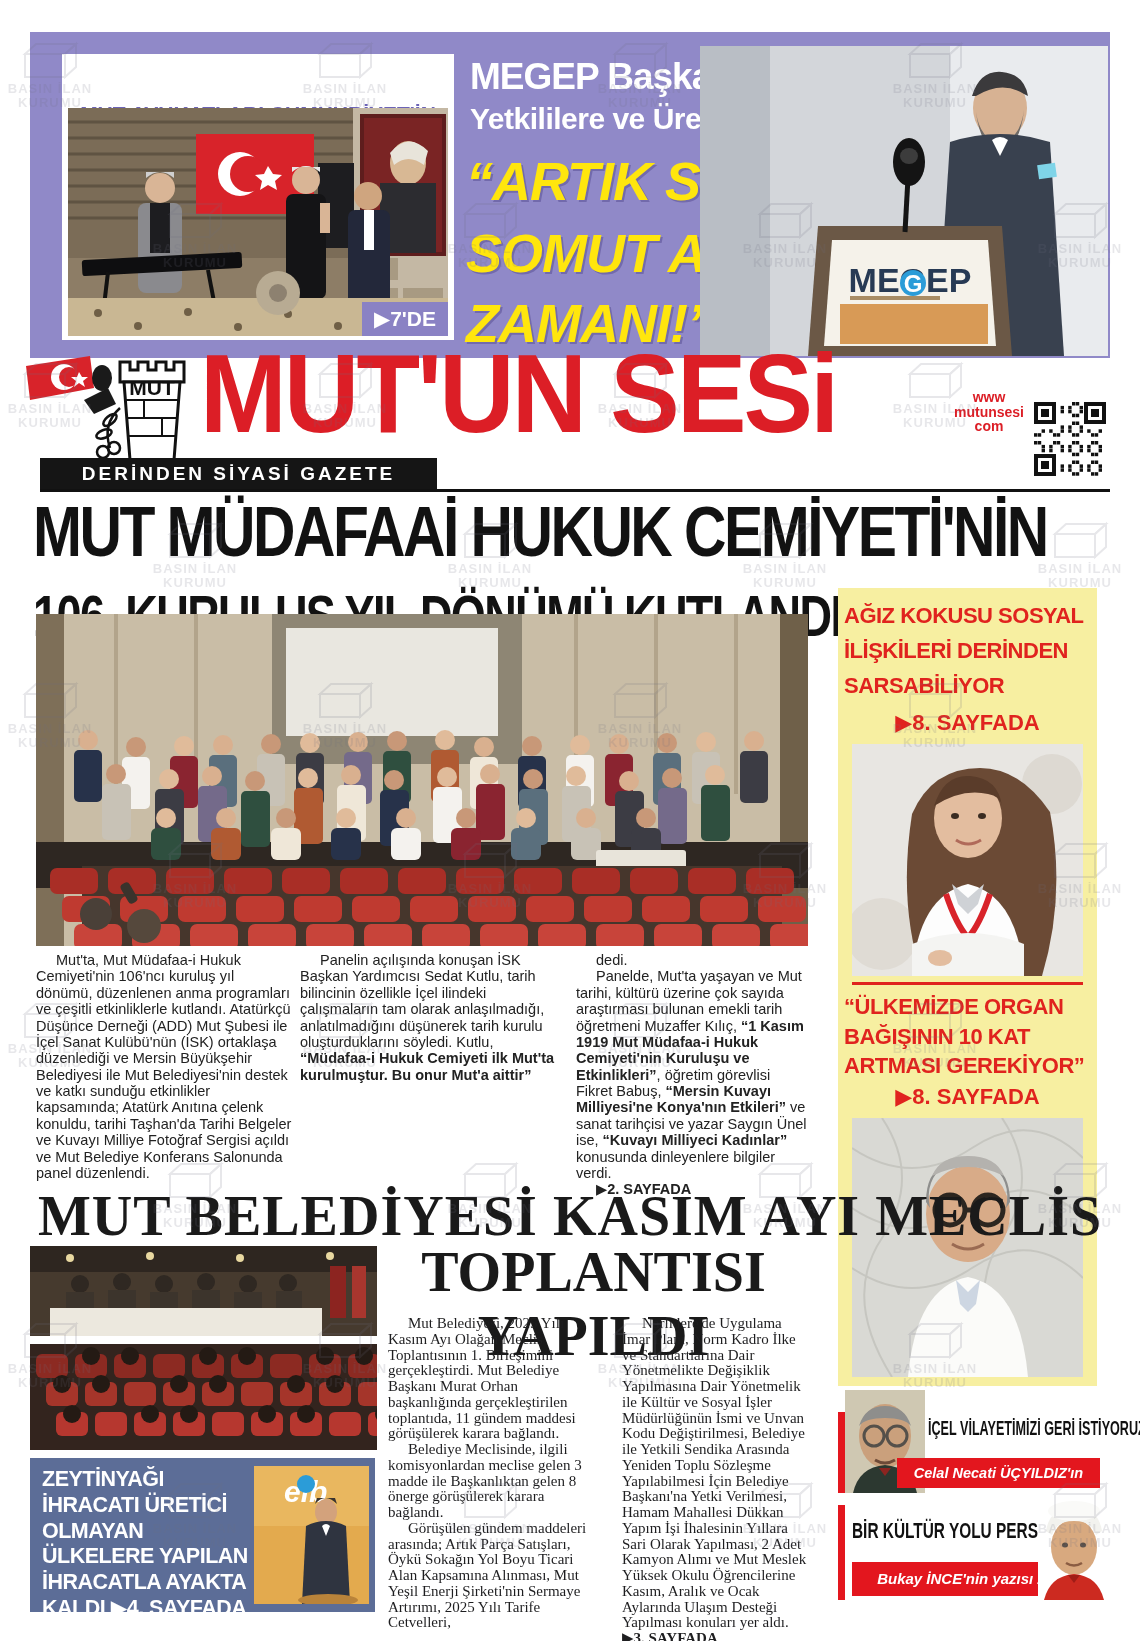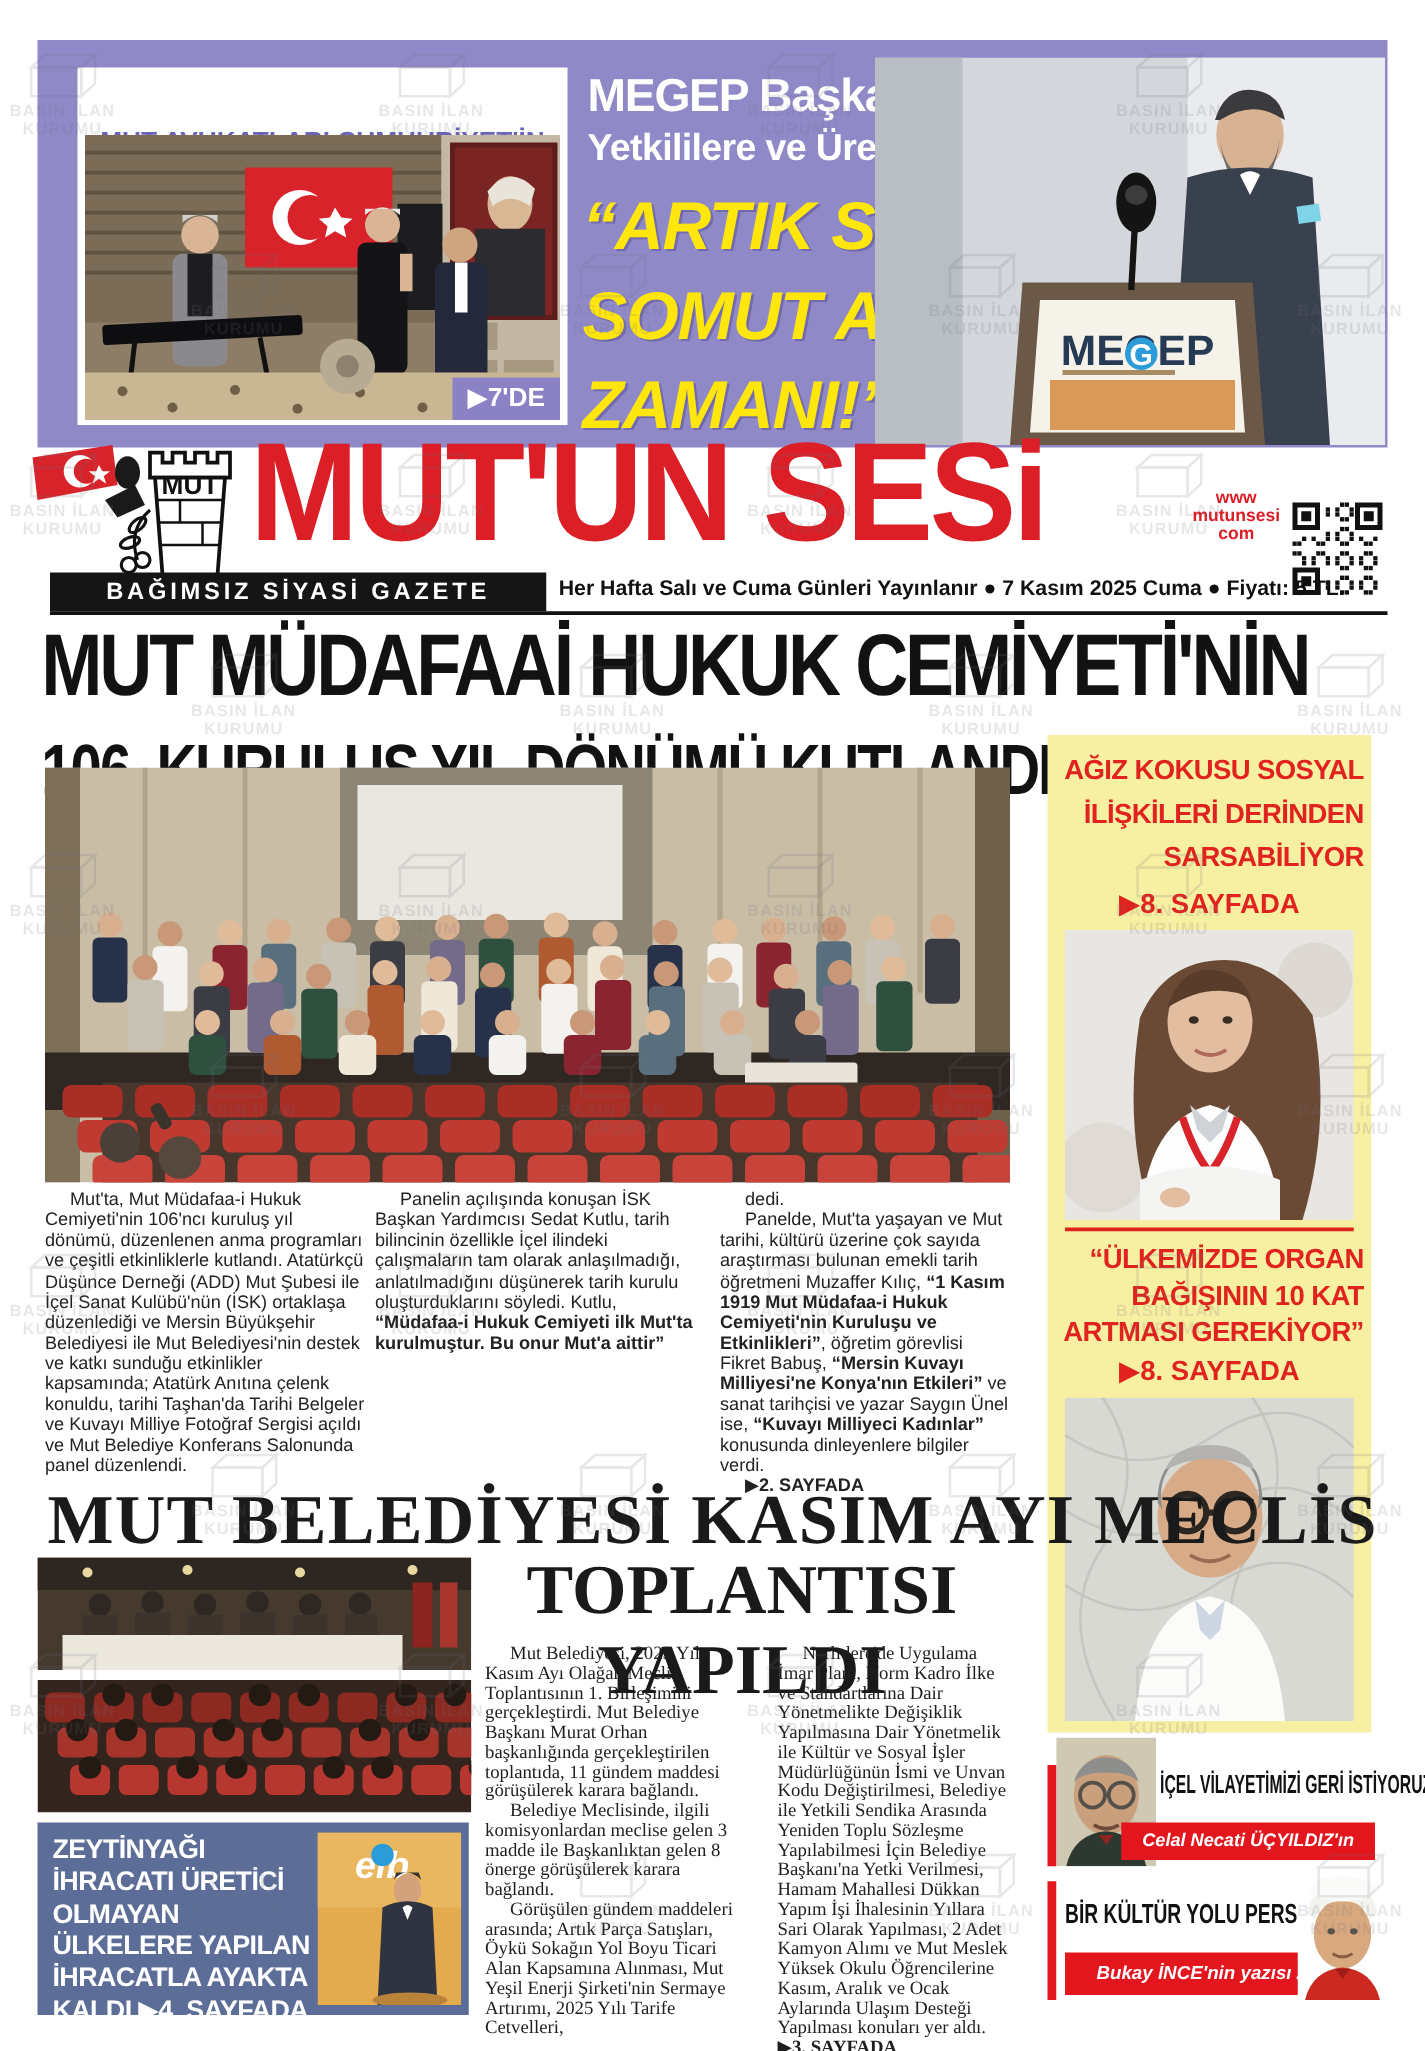--- a/index.html
+++ b/index.html
@@ -45,21 +45,21 @@
   #group-photo{left:36px;top:614px;width:772px;height:332px;}
   .lead-col{top:952px;font-size:14.5px;line-height:1.13;color:#222;}
   .lead-col p{margin:0;text-indent:20px;}
   #lead-col1{left:36px;width:256px;}
   #lead-col2{left:300px;width:258px;}
   #lead-col3{left:576px;width:234px;}
   .pref{font-weight:bold;}
 
   
   #sidebar{left:838px;top:588px;width:259px;height:798px;background:#f7efa1;}
-  .sb-head{position:absolute;left:6px;width:247px;text-align:right;color:#e0231e;
+  .sb-head{position:absolute;left:6px;width:247px;text-align:left;color:#e0231e;
       font-weight:bold;font-size:22px;line-height:1.6;letter-spacing:-0.5px;}
   .sb-ref{position:absolute;left:6px;width:247px;text-align:center;color:#e0231e;
       font-weight:bold;font-size:22px;}
   #sb-h1{top:10px;}
   #sb-ref1{top:122px;}
   #sb-photo1{position:absolute;left:14px;top:156px;width:231px;height:232px;}
   #sb-divider{position:absolute;left:14px;top:394px;width:231px;height:3px;background:#e0231e;}
   #sb-h2{top:404px;line-height:1.35;}
   #sb-ref2{top:496px;}
   #sb-photo2{position:absolute;left:14px;top:530px;width:231px;height:259px;}
@@ -333,22 +333,21 @@
       <rect x="8" y="10" width="14" height="14"></rect>
         <rect x="58" y="10" width="14" height="14"></rect>
         <rect x="8" y="62" width="14" height="14"></rect>
     </g>
     <g fill="#111">
       <rect x="11" y="13" width="8" height="8"></rect>
         <rect x="61" y="13" width="8" height="8"></rect>
         <rect x="11" y="65" width="8" height="8"></rect>
     </g>
   </svg>
-  <div class="abs" id="tagline-bar">BAĞIMSIZ SİYASİ GAZETE</div>
-  <div class="abs" id="issue-info">Her Hafta Salı ve Cuma Günleri Yayınlanır  ● 7 Kasım 2025 Cuma ● Fiyatı: 5 TL.</div>
+  <div class="abs" id="tagline-bar">DERİNDEN SİYASİ GAZETE</div>
   <div class="abs" id="mast-rule"></div>
 
   <div class="abs" id="lead-h1">
     <span class="squeeze">MUT MÜDAFAAİ HUKUK CEMİYETİ'NİN</span>
   </div>
   <div class="abs" id="lead-h2">
     <span class="squeeze">106. KURULUŞ YIL DÖNÜMÜ KUTLANDI</span>
   </div>
 
   <svg class="abs" id="group-photo" viewBox="0 0 772 332" preserveAspectRatio="none">

